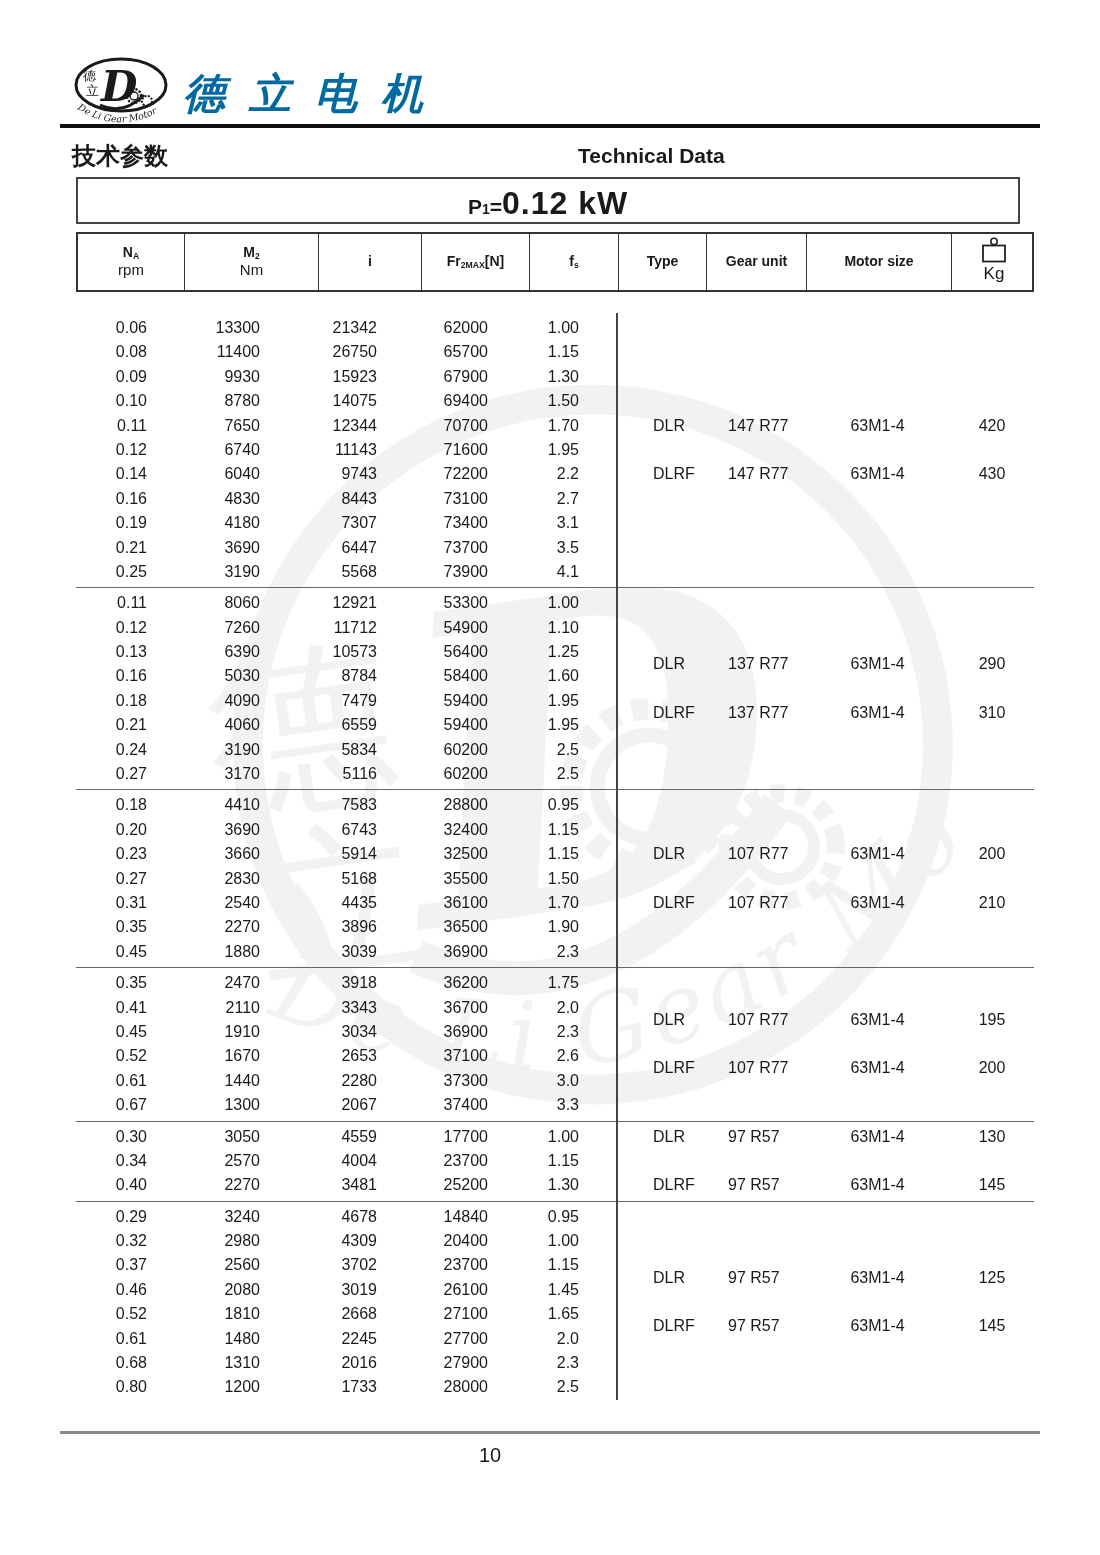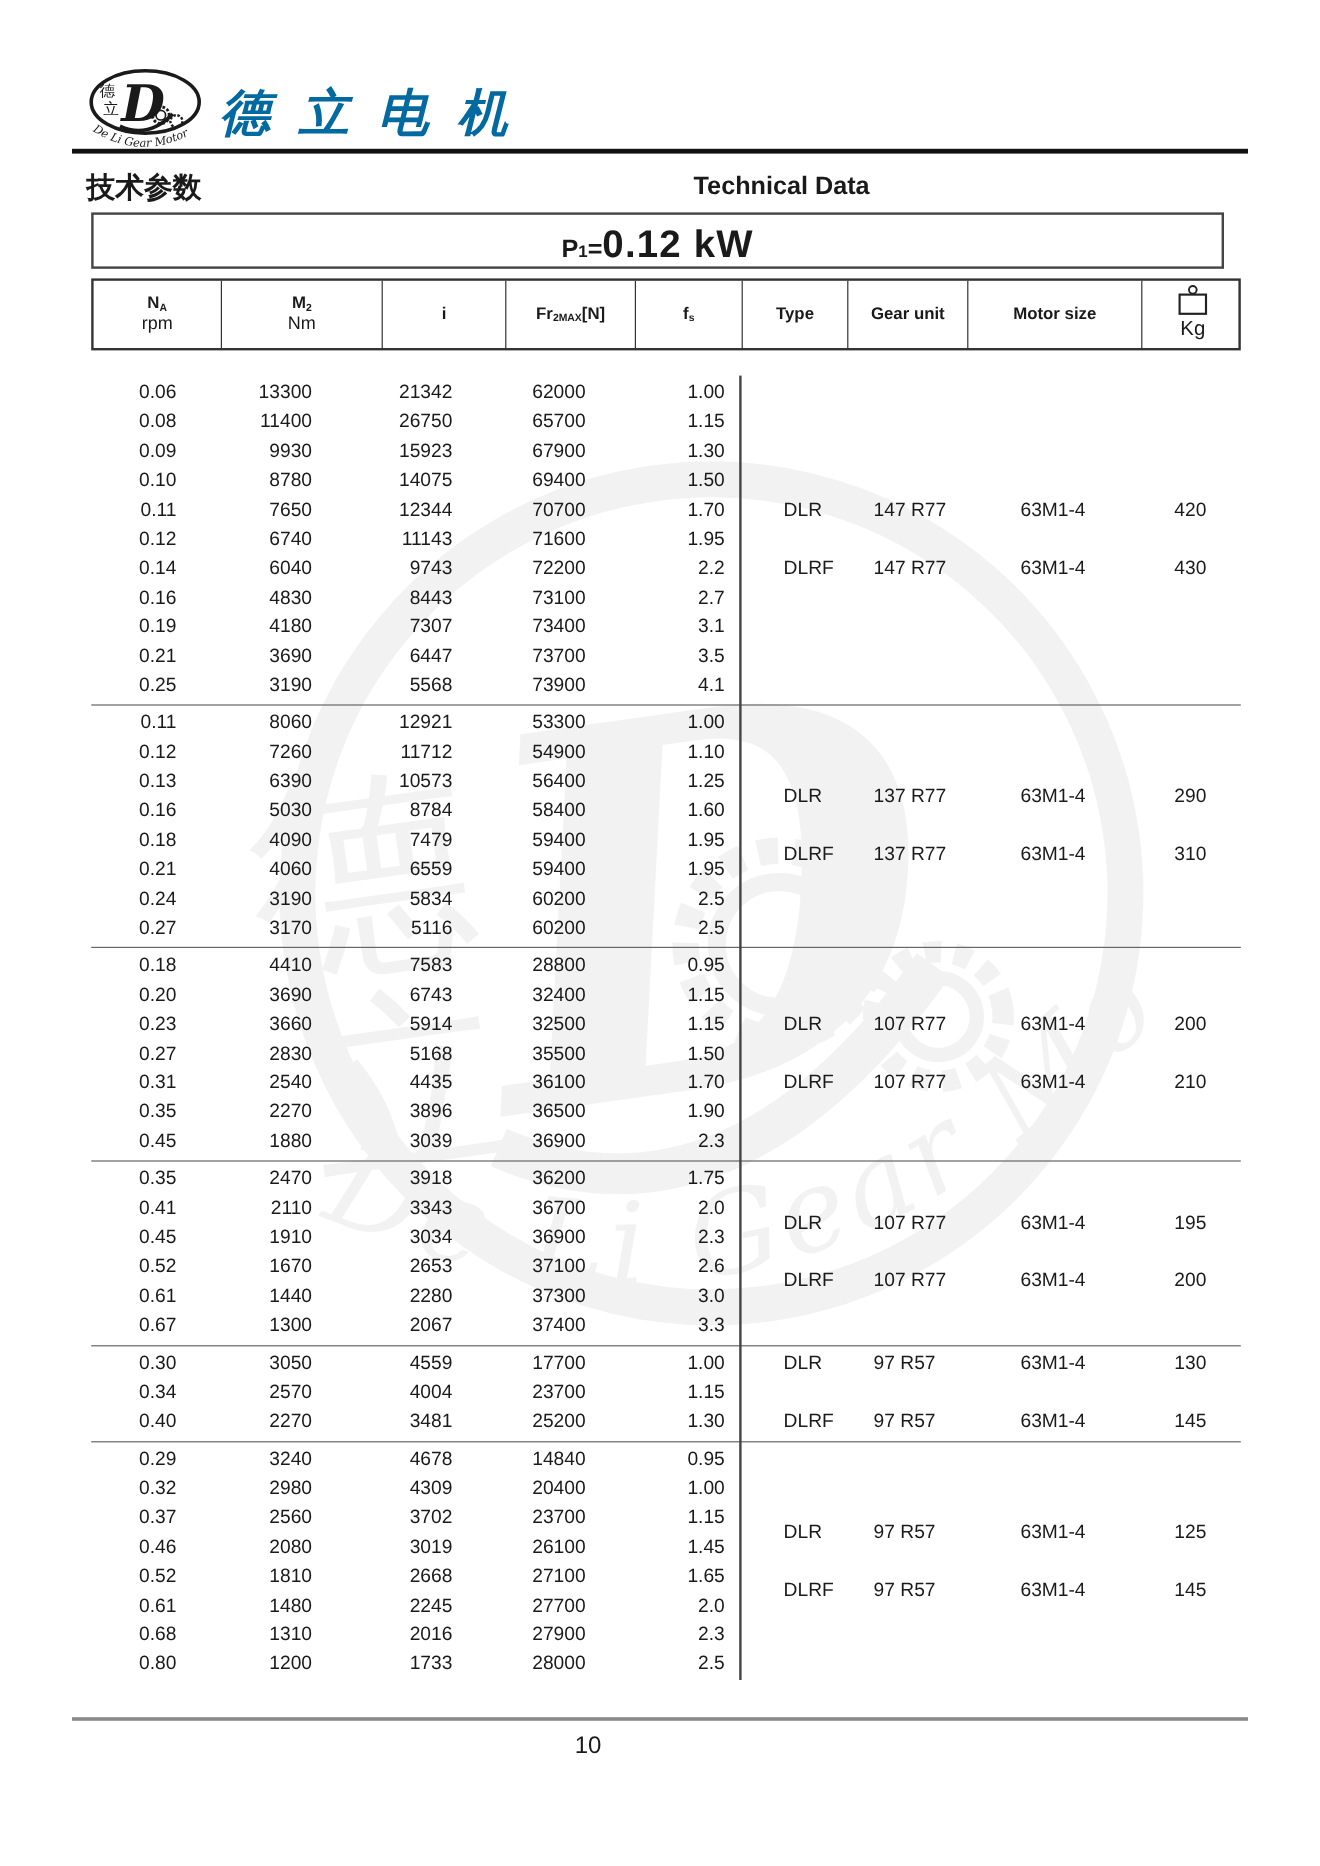--- a/index.html
+++ b/index.html
@@ -44,21 +44,21 @@
   .th-kg { justify-content:flex-start; padding-top:3px; }
   .th-kg .th-unit { font-size:17px; margin-top:-1px; }
   
   .data { position:absolute; left:76px; top:313px; width:958px; z-index:1; }
   .v-divider { position:absolute; left:540px; top:0; width:1.5px; height:1087px; background:#444; }
   .block { display:flex; padding:3px 0; border-bottom:1.5px solid #666; }
   .block:last-child { border-bottom:none; }
   .lgrid { display:grid; grid-template-columns:107px 134px 103px 108px 89px; grid-auto-rows:24.4px; width:541px; }
   .cell { font-size:16px; line-height:24.4px; text-align:right; white-space:nowrap; }
   .c1 { padding-right:36px; } .c2 { padding-right:57px; } .c3 { padding-right:43px; }
-  .c4 { padding-right:40px; } .c5 { padding-right:13px; }
+  .c4 { padding-right:40px; } .c5 { padding-right:38px; }
   .rpanel { width:417px; display:flex; flex-direction:column; justify-content:center;gap:24px; }
   .trow { display:grid; grid-template-columns:88px 100px 145px 84px; height:24.4px; line-height:24.4px; font-size:16px; }
   .t-type { padding-left:36px; }
   .t-gear { padding-left:23px; white-space:nowrap; }
   .t-motor { text-align:center; }
   .t-kg { text-align:center; }
   
   .bottom-rule { position:absolute; left:60px; top:1431px; width:980px; height:3px; background:#8a8a8a; z-index:2; }
   .page-num { position:absolute; left:0; top:1444px; width:980px; text-align:center; font-size:20px; z-index:2; }
 </style>

